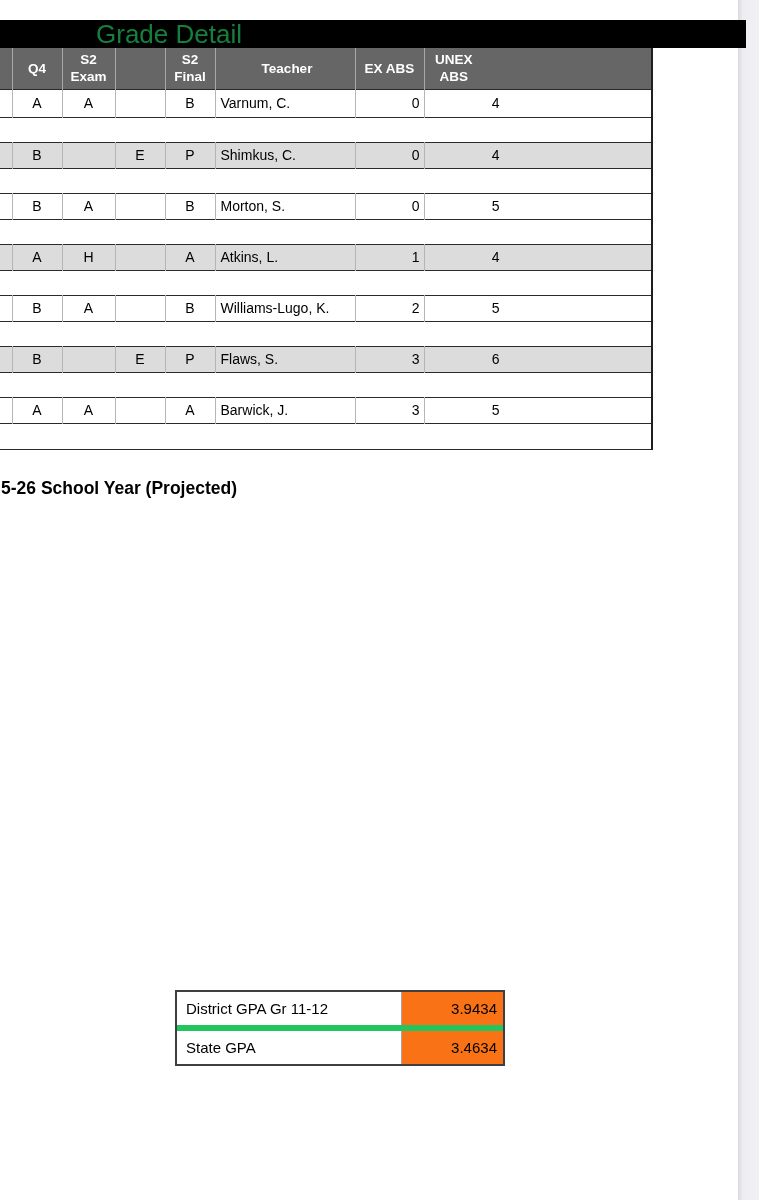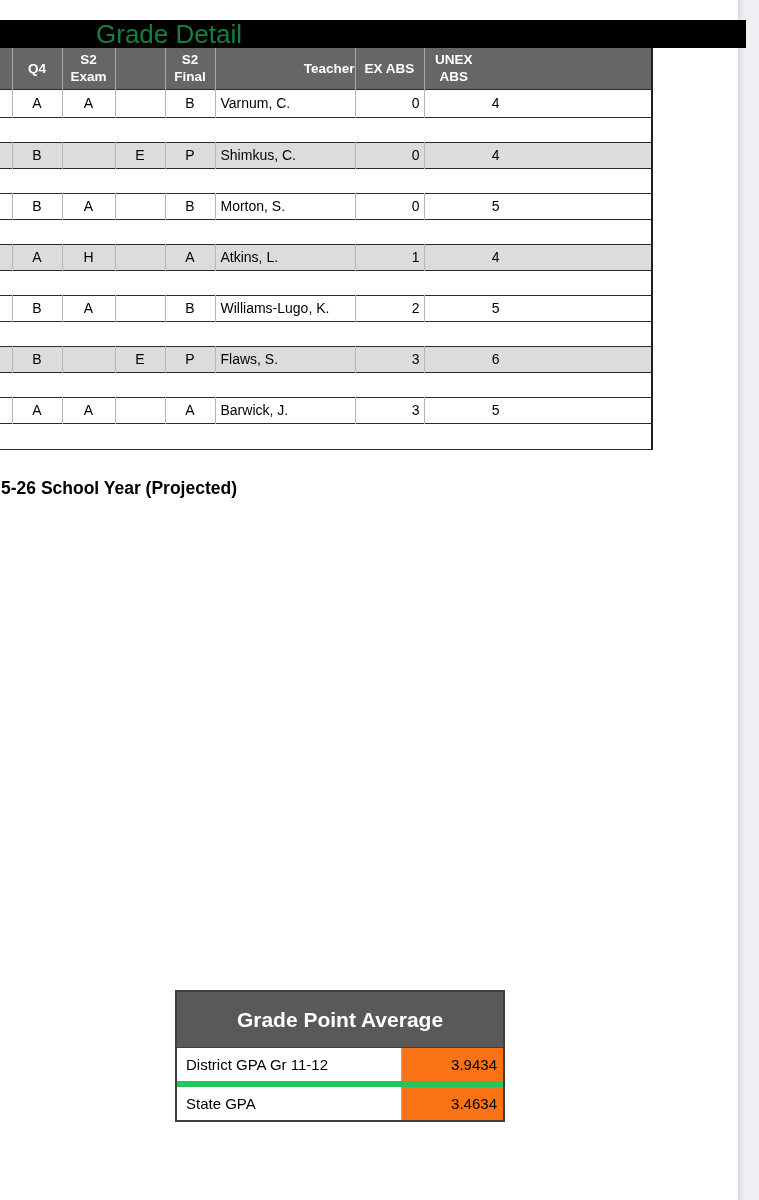--- a/index.html
+++ b/index.html
@@ -42,21 +42,21 @@
     font-weight: bold;
     font-size: 13.5px;
     line-height: 1.28;
     height: 41px;
     padding: 0;
     text-align: center;
     vertical-align: middle;
     border-right: 1px solid #a8a8a8;
   }
   table.gd thead th.c7 { border-right: none; padding-right: 168px; }
-  table.gd thead th.c5 { text-align: right; padding-left: 4px; }
+  table.gd thead th.c5 { text-align: center; padding-left: 4px; }
   table.gd td {
     font-size: 14px;
     padding: 0;
     height: 26px;
     text-align: center;
     vertical-align: middle;
     background: #ffffff;
   }
   table.gd tr.data td { border-right: 1px solid #b5b5b5; }
   table.gd tr.data td.c7 { border-right: none; padding-right: 84px; }
@@ -232,23 +232,20 @@
         <tr class="spacer last">
           <td colspan="8"></td>
         </tr>
       </tbody>
   </table>
 </div>
 
 <div class="school-year">5-26 School Year (Projected)</div>
 
 <div class="gpa">
-  <div class="gpa-header">
-    <span>Grade Point Average</span>
-  </div>
   <table class="gpa-t">
     <tbody id="gpa-rows">
         <tr>
           <td class="label">District GPA Gr 11-12</td>
           <td class="value">3.9434</td>
         </tr>
         <tr>
           <td class="label">State GPA</td>
           <td class="value">3.4634</td>
         </tr>

